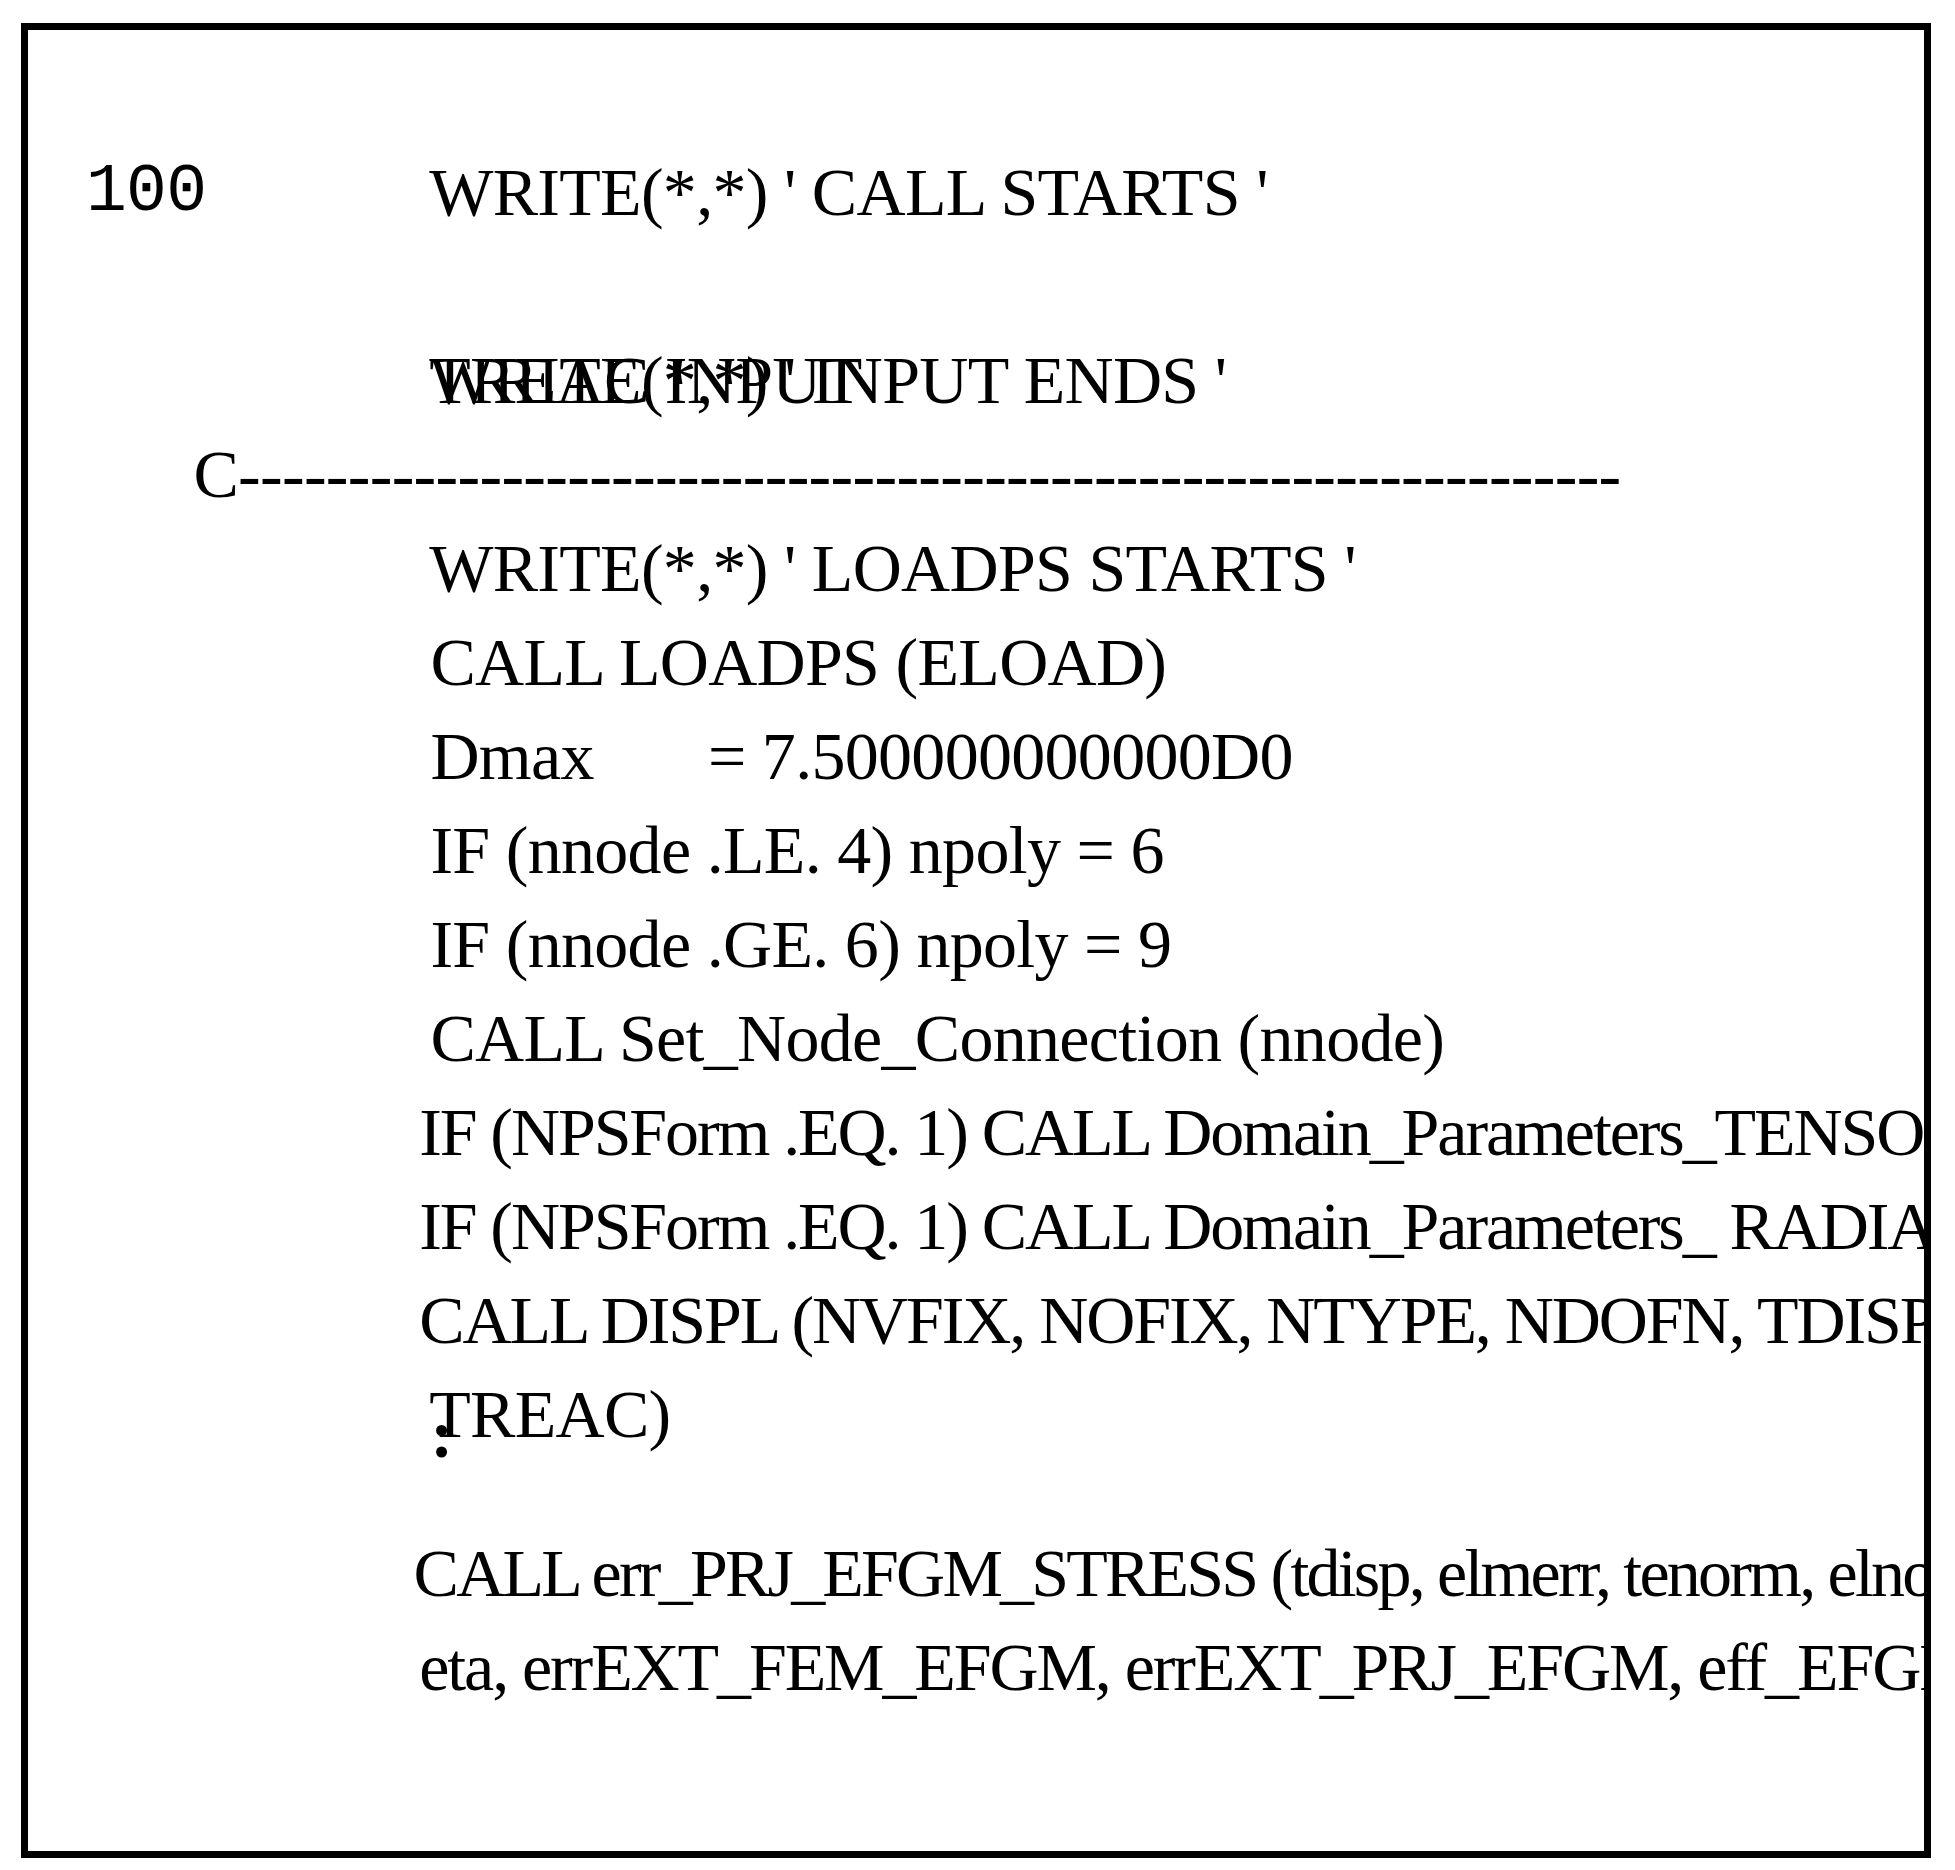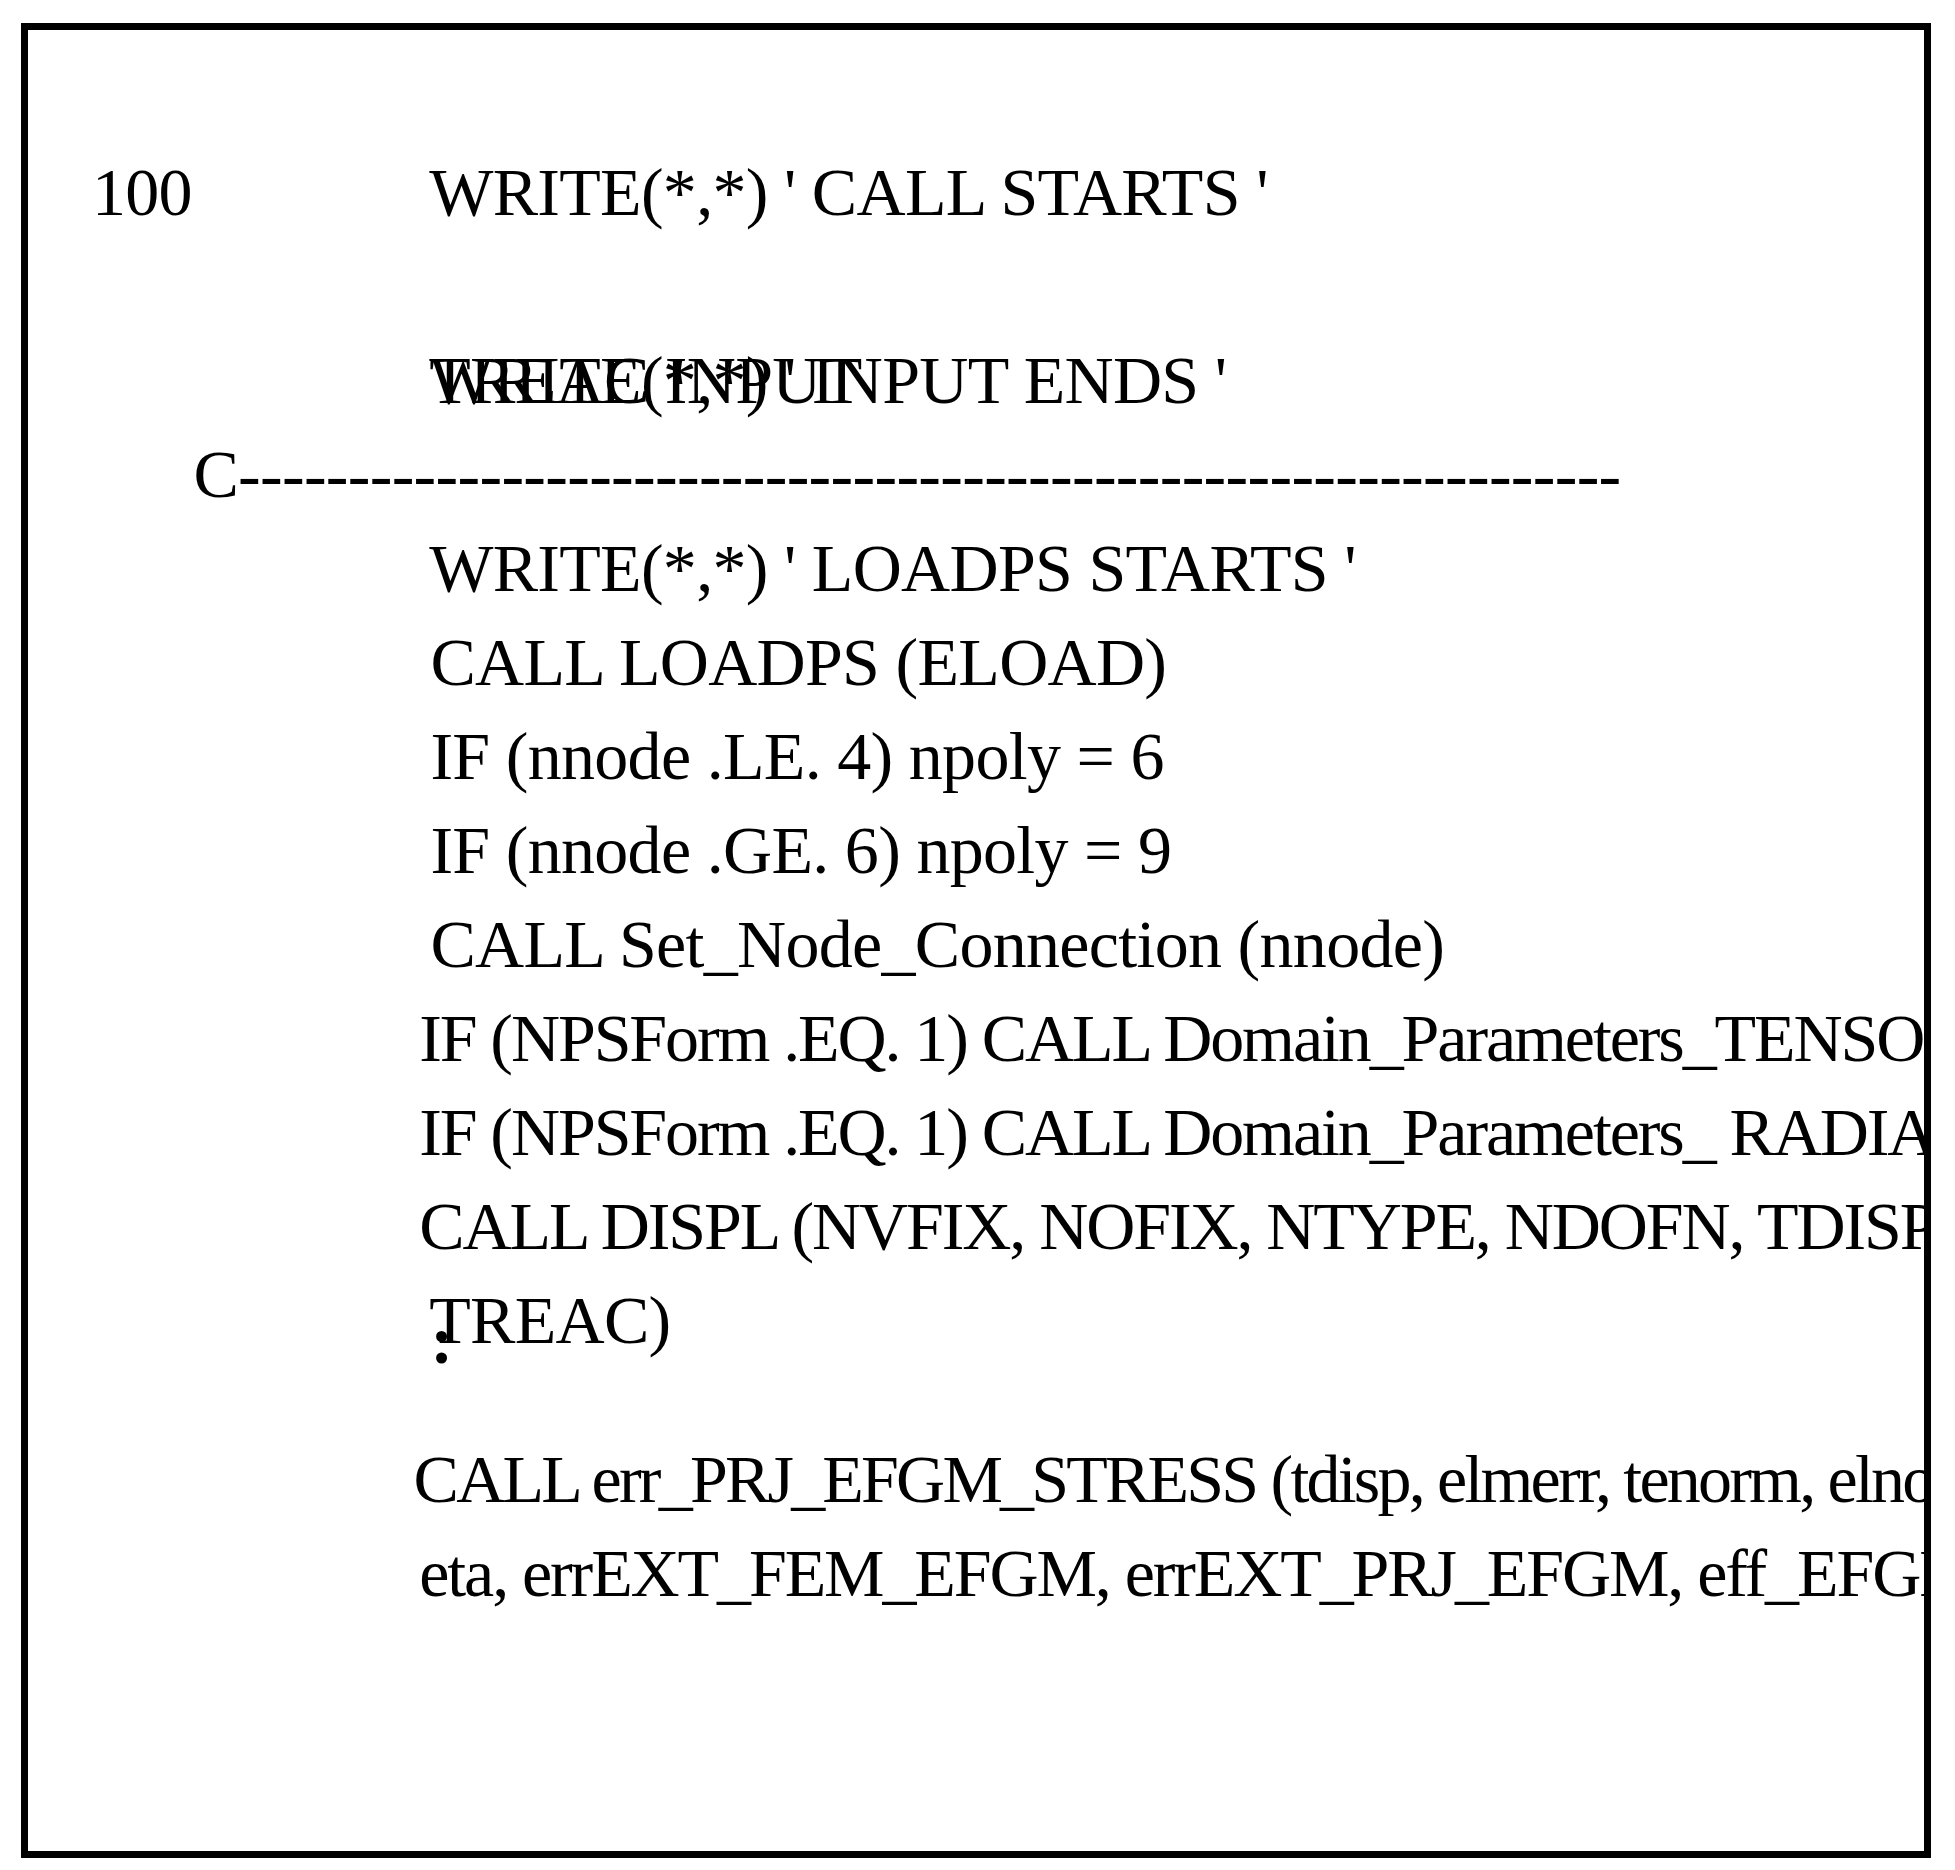--- a/index.html
+++ b/index.html
@@ -40,23 +40,24 @@
   }
   .line {
     position: relative;
     height: 94px;
     line-height: 94px;
     padding-left: 272px;
     white-space: pre;
   }
   .line .label {
     position: absolute;
-    left: 64px;
+    left: 58px;
     top: 0;
     white-space: pre;
+    font-family: Liberation Mono, monospace;
   }
   .line.comment {
     padding-left: 35px;
   }
   .line.long  { letter-spacing: -2.1px; }
   .line.longer{ letter-spacing: -2.8px; }
   .line.tight {
     height: 65px;
     line-height: 45px;
     font-weight: bold;
@@ -90,20 +91,23 @@
       <div class="line">
         <span class="txt">WRITE(*,*) ' LOADPS STARTS '</span>
       </div>
 
       <div class="line">
         <span class="txt">CALL LOADPS (ELOAD)</span>
       </div>
 
 
 
+      <div class="line">
+        <span class="txt">Dmax       = 7.500000000000D0</span>
+      </div>
 
       <div class="line">
         <span class="txt">IF (nnode .LE. 4) npoly = 6</span>
       </div>
 
       <div class="line">
         <span class="txt">IF (nnode .GE. 6) npoly = 9</span>
       </div>
 
       <div class="line">

